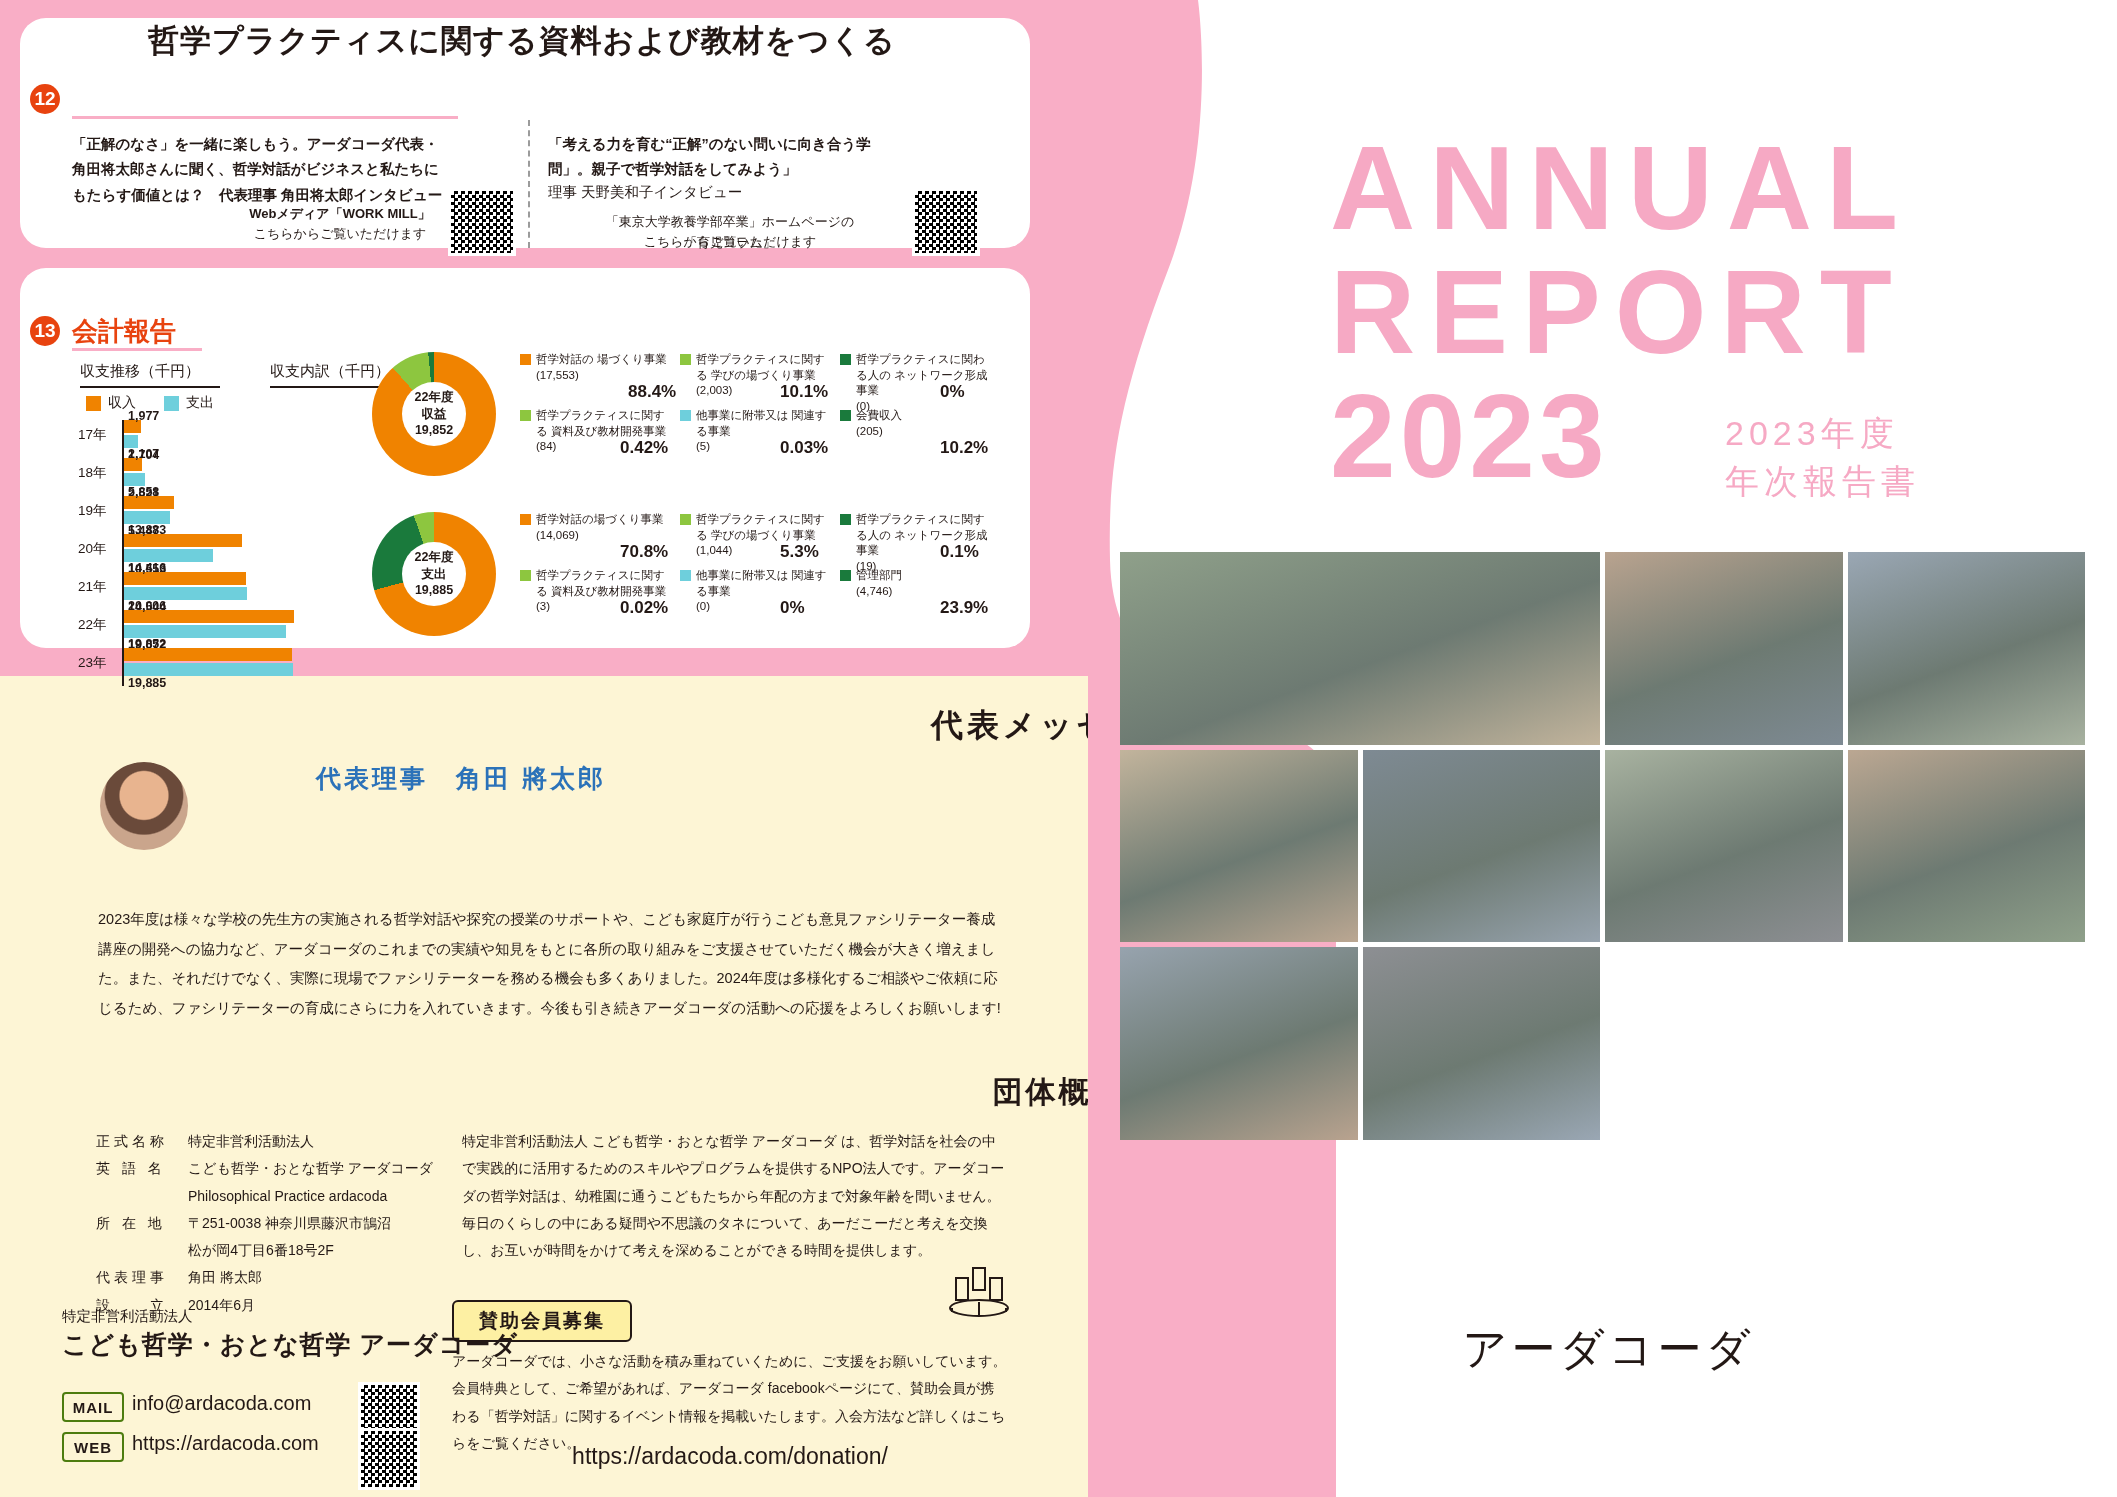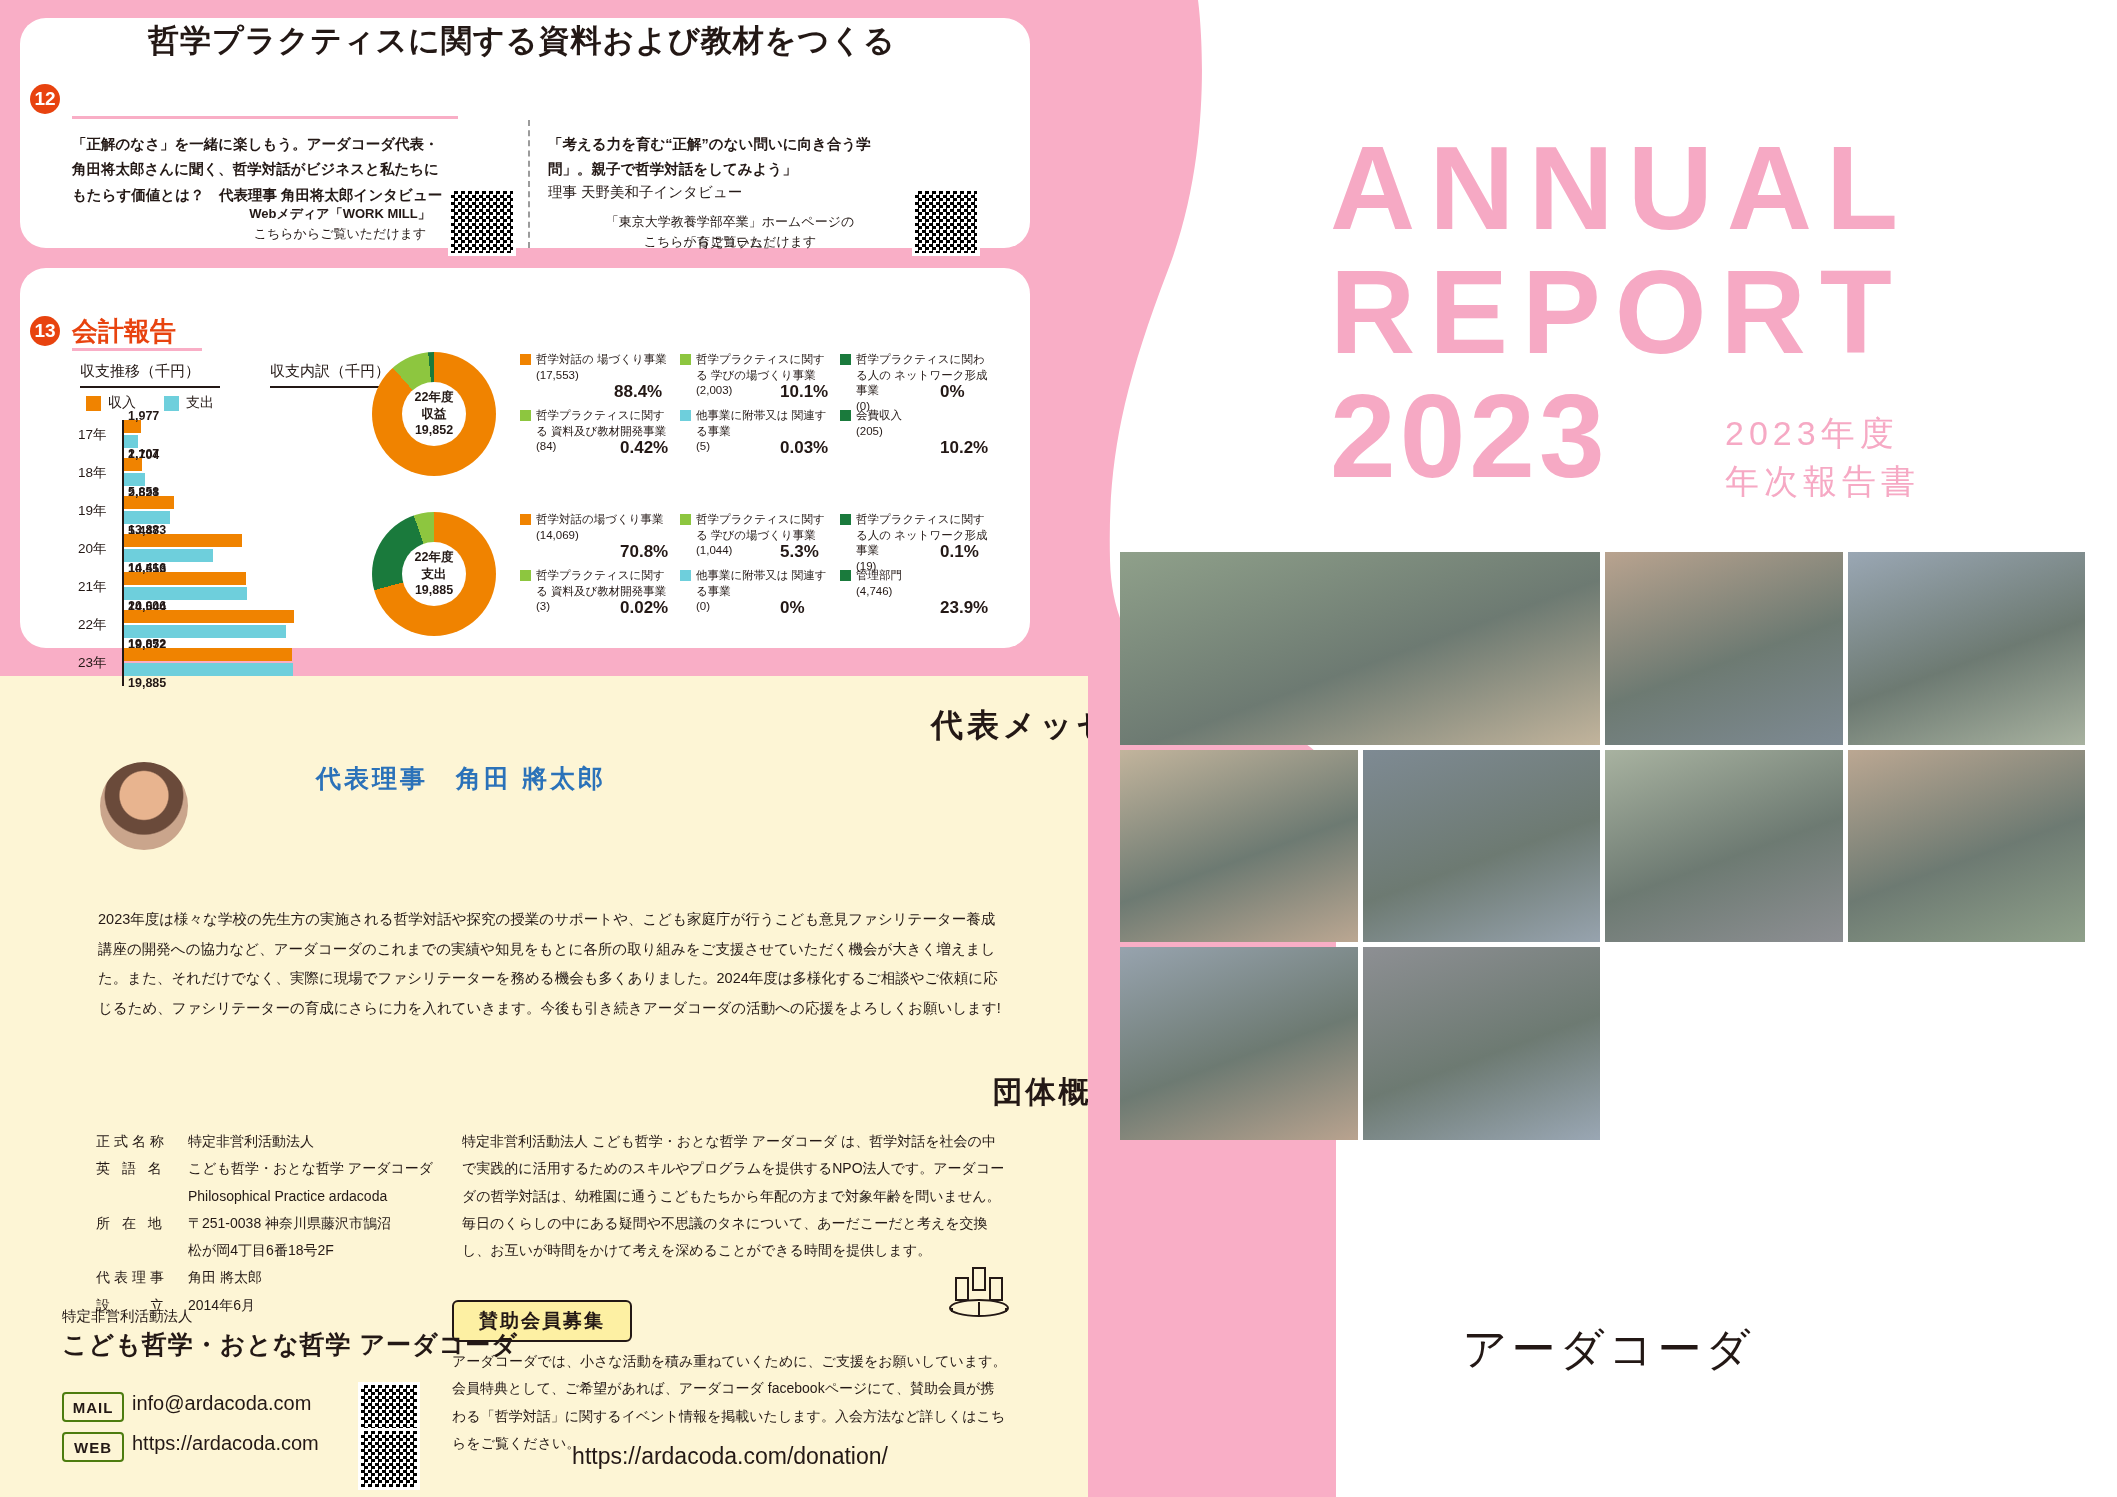--- a/index.html
+++ b/index.html
@@ -206,21 +206,21 @@
     <span>支出</span>
     <span>19,885</span>
   </div>
 
   <div id="revitems">
       <div class="item" style="left: 520px; top: 352px; width: 150px;">
         <span class="sq" style="background: rgb(240, 131, 0);"></span>
         <span class="tx">哲学対話の 場づくり事業</span>
         <span class="tx">(17,553)</span>
       </div>
-      <div class="pct" style="left: 614px; top: 382px;">88.4%</div>
+      <div class="pct" style="left: 628px; top: 382px;">88.4%</div>
       <div class="item" style="left: 680px; top: 352px; width: 150px;">
         <span class="sq" style="background: rgb(141, 198, 63);"></span>
         <span class="tx">哲学プラクティスに関する 学びの場づくり事業</span>
         <span class="tx">(2,003)</span>
       </div>
       <div class="pct" style="left: 780px; top: 382px;">10.1%</div>
       <div class="item" style="left: 840px; top: 352px; width: 150px;">
         <span class="sq" style="background: rgb(26, 122, 60);"></span>
         <span class="tx">哲学プラクティスに関わる人の ネットワーク形成事業</span>
         <span class="tx">(0)</span>

